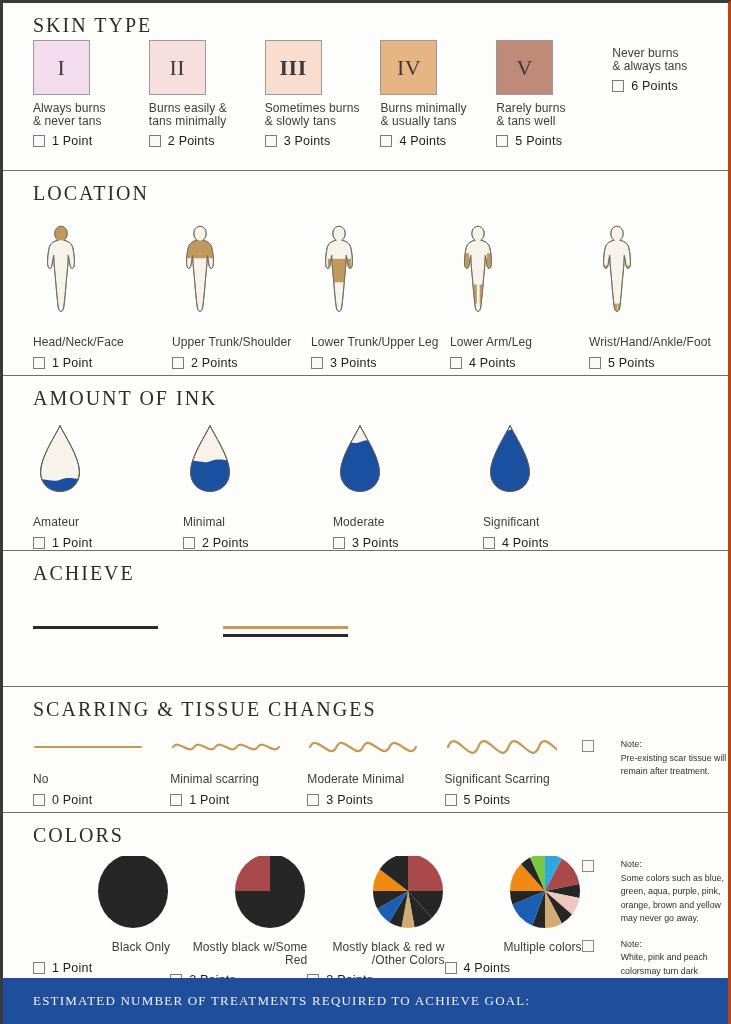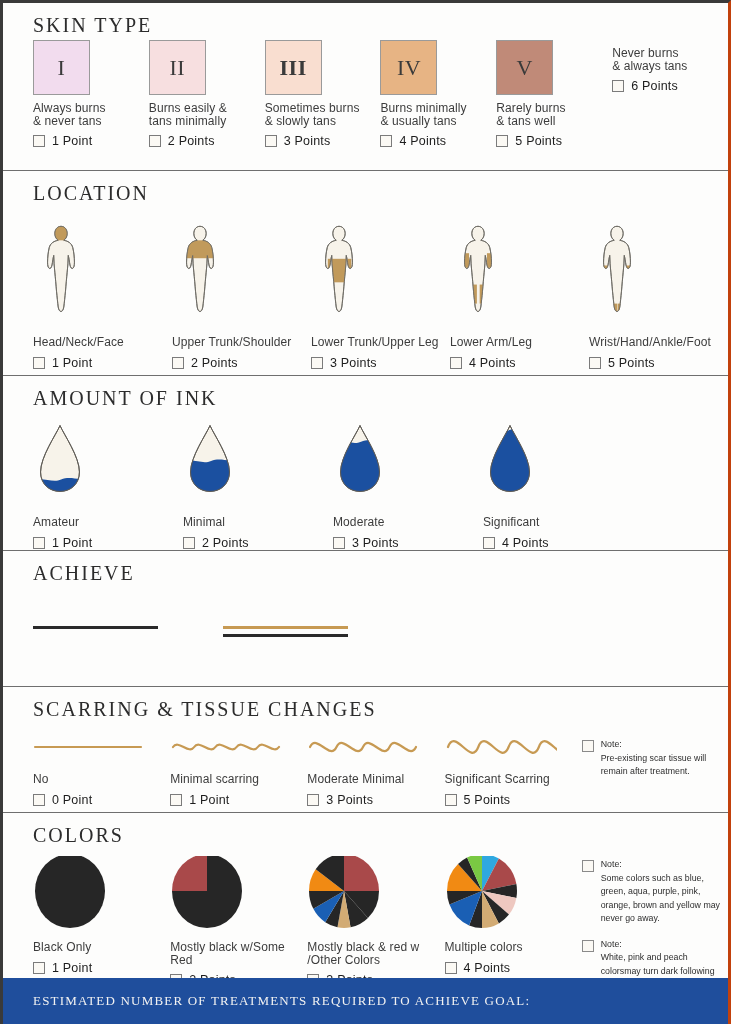--- a/index.html
+++ b/index.html
@@ -118,41 +118,42 @@
   }
 
   
   #scarring { height: 126px; }
   #scarring .opt { width: 150px; }
   #scarring .wavewrap { height: 32px; padding-top: 10px; }
   #scarring .notecol { width: 160px; padding-top: 14px; }
 
   
   #colors { height: 167px; }
-  #colors .opt { width: 150px; }
+  #colors .opt { width: 150px; text-align: right; }
   #colors .piewrap { height: 78px; padding-top: 6px; }
   #colors .notecol { width: 160px; padding-top: 8px; }
 
   .note-block {
     display: flex;
     gap: 7px;
     align-items: flex-start;
     margin-bottom: 12px;
   }
   .note-chk {
     width: 10px; height: 10px;
     border: 1px solid #8a8a8a;
     background: #fbf9f4;
     flex: 0 0 auto;
     margin-top: 2px;
   }
   .note-text {
     font-size: 8.8px;
     line-height: 13.5px;
     color: #2e2e2e;
+    margin-left: 20px;
   }
   .note-head { font-size: 8.8px; line-height: 13.5px; color: #2e2e2e; }
 
   
   #footer-bar {
     position: absolute;
     left: 0; right: 0; bottom: 0;
     height: 46px;
     background: #1f4e9c;
     display: flex;

